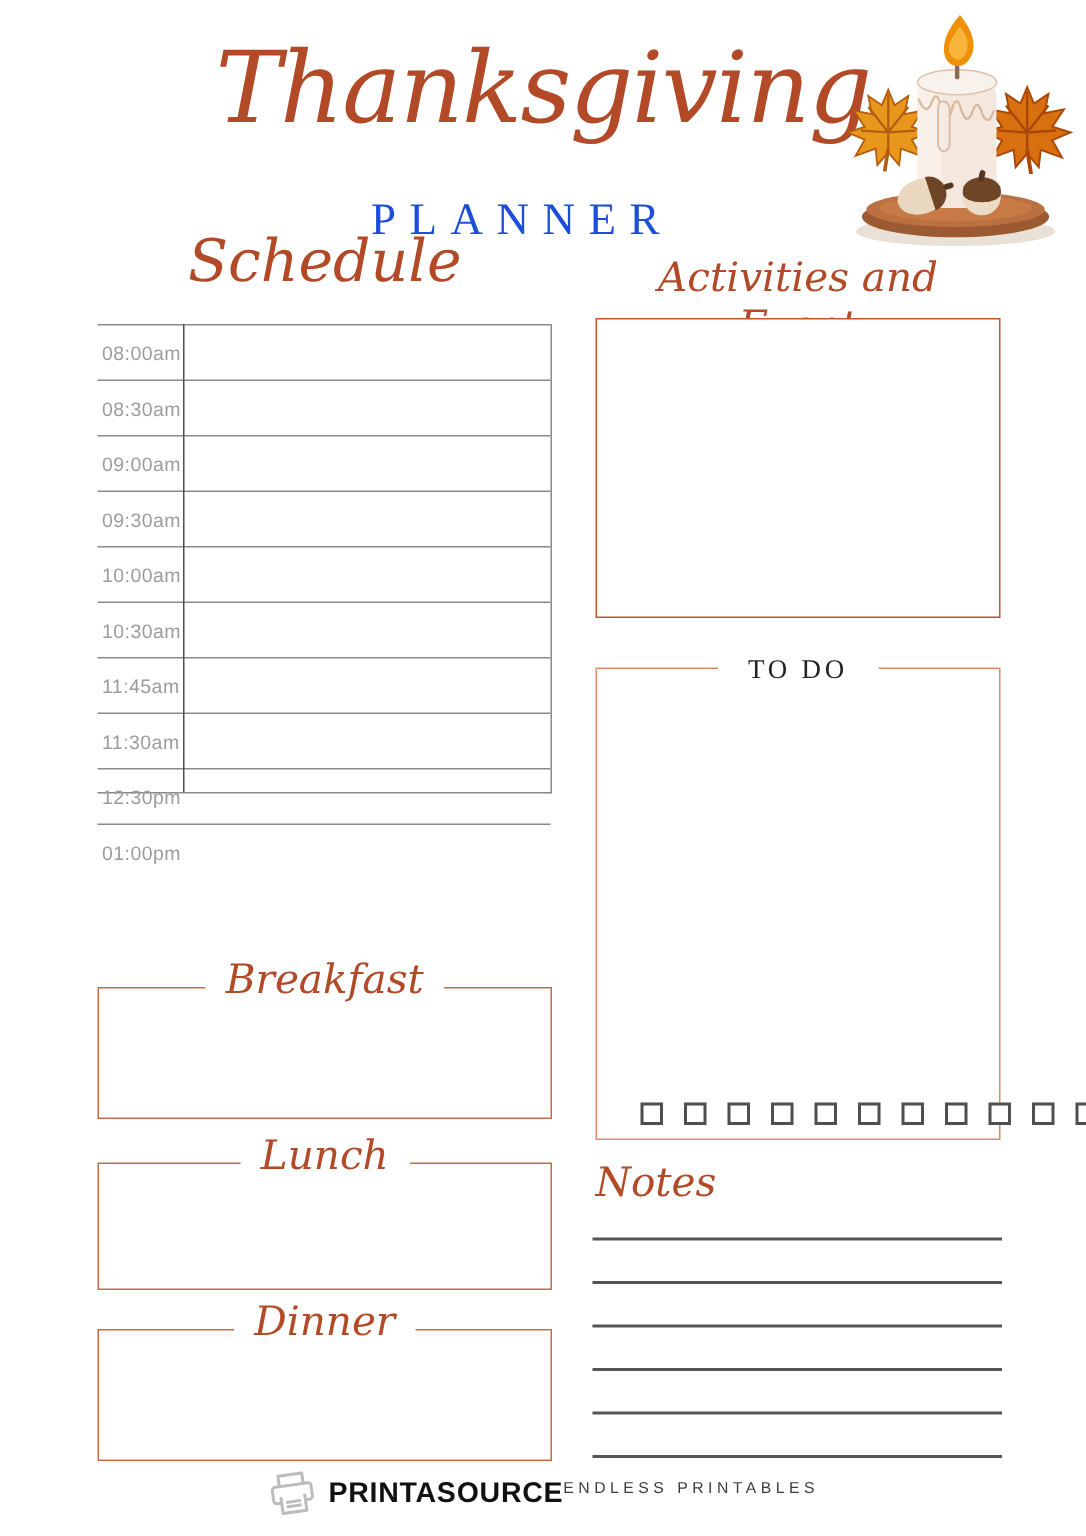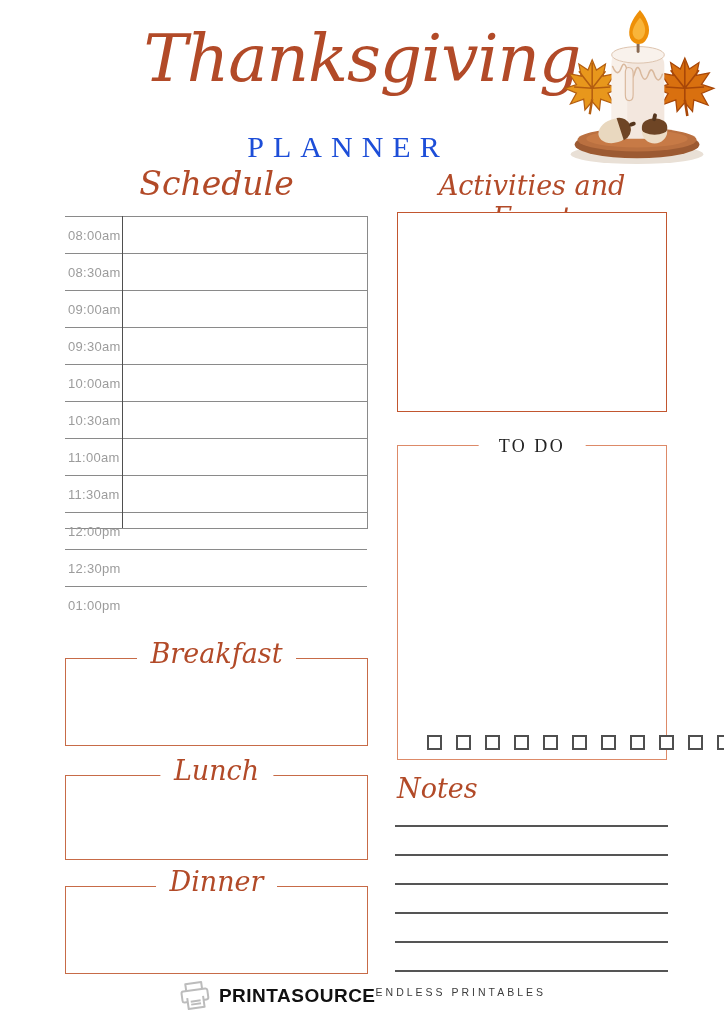--- a/index.html
+++ b/index.html
@@ -36,22 +36,22 @@
   }
   .subtitle{
     position:absolute;top:130px;left:0;width:696px;
     text-align:center;
     font-family:"Liberation Serif", serif;
     font-size:30px;letter-spacing:9px;color:#1d4ed8;
   }
   .candle-wrap{position:absolute;top:4px;right:8px;width:156px;height:168px;}
   
   .schedule-heading{
-    position:absolute;top:166px;left:65px;width:303px;
-    text-align:center;font-size:33px;line-height:1.1;
+    position:absolute;top:154px;left:65px;width:303px;
+    text-align:center;font-size:39px;line-height:1.1;
   }
   .schedule-table{
     position:absolute;top:216px;left:65px;width:303px;height:313px;
     border-right:1px solid var(--schedule-line);
     border-bottom:1px solid var(--schedule-line);
   }
   .schedule-table::after{
     content:"";position:absolute;left:57px;top:0;bottom:0;width:1px;
     background:var(--schedule-divider);
   }
@@ -197,29 +197,25 @@
       </div>
       <div class="schedule-row">
         <span class="schedule-time">10:00am</span>
         <div class="schedule-slot"></div>
       </div>
       <div class="schedule-row">
         <span class="schedule-time">10:30am</span>
         <div class="schedule-slot"></div>
       </div>
       <div class="schedule-row">
-        <span class="schedule-time">11:00am</span>
+        <span class="schedule-time">11:45am</span>
         <div class="schedule-slot"></div>
       </div>
       <div class="schedule-row">
         <span class="schedule-time">11:30am</span>
-        <div class="schedule-slot"></div>
-      </div>
-      <div class="schedule-row">
-        <span class="schedule-time">12:00pm</span>
         <div class="schedule-slot"></div>
       </div>
       <div class="schedule-row">
         <span class="schedule-time">12:30pm</span>
         <div class="schedule-slot"></div>
       </div>
       <div class="schedule-row">
         <span class="schedule-time">01:00pm</span>
         <div class="schedule-slot"></div>
       </div>

